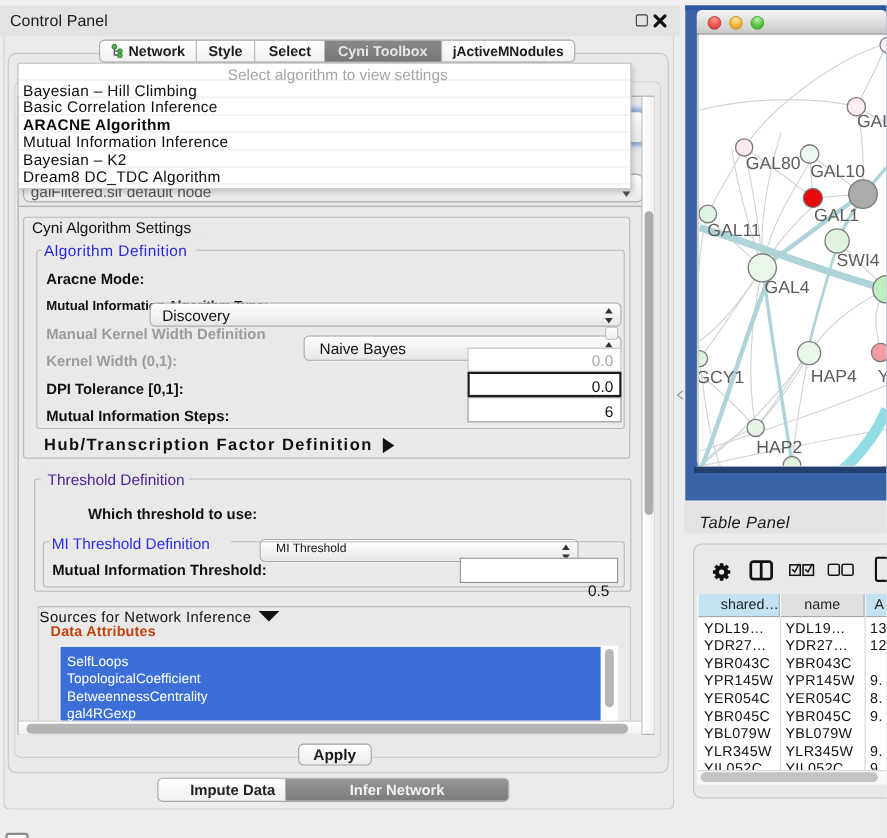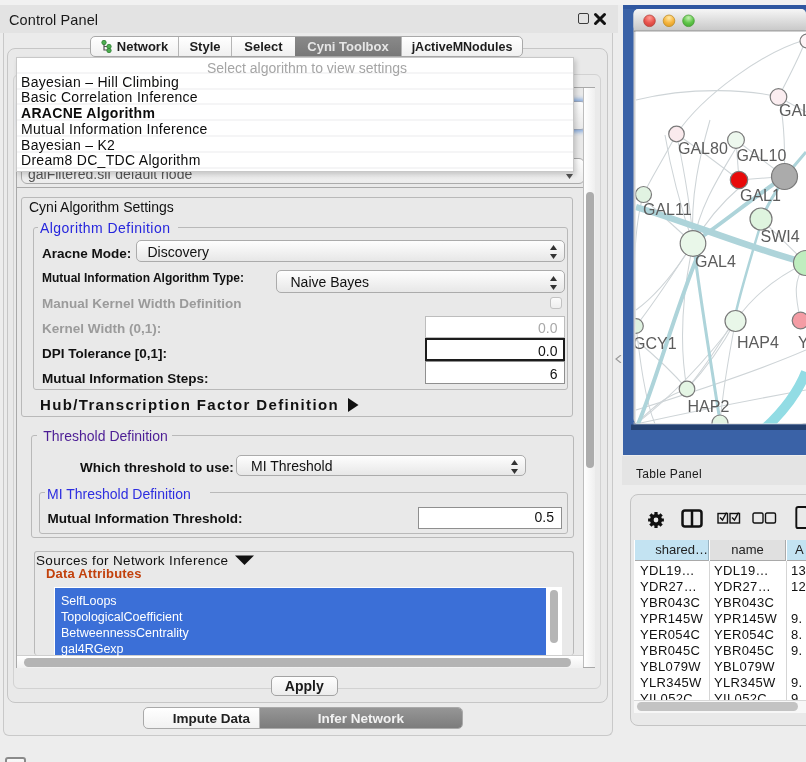--- a/index.html
+++ b/index.html
@@ -97,31 +97,31 @@
 
 <div class="abs" style="left:40px;top:396px;font-weight:bold;color:#111;font-size:15px;letter-spacing:1.35px;">Hub/Transcription Factor Definition</div>
 <svg class="abs" style="left:346px;top:398px;" width="14" height="14" viewBox="0 0 14 14">
     <path d="M2 0 L12.5 7 L2 14 Z" fill="#111"></path>
   </svg>
 
 <div class="abs" style="left:31px;top:435px;width:543px;height:103px;border:1px solid #b9b9b9;border-radius:3px;"></div>
 <div class="abs" style="left:37px;top:428px;width:135px;height:14px;background:#e9e9e9;font-size:14px;color:#4c1d95;padding-left:2px;text-align:center;">Threshold Definition</div>
 <div class="abs" style="left:80px;top:459.5px;font-size:13.5px;font-weight:bold;color:#111;">Which threshold to use:</div>
 <div class="abs combo" style="left:236px;top:455px;width:290px;height:21px;">
-  <span style="position:absolute;left:14px;top:2px;font-size:14px;color:#111;">MI Threshold</span>
+  <span style="position:absolute;left:14px;top:2px;font-size:11px;color:#111;">MI Threshold</span>
   <svg style="position:absolute;right:6px;top:2.5px;" width="9" height="16" viewBox="0 0 9 16">
       <path d="M4.5 1 L8 6 L1 6 Z" fill="#333"></path>
       <path d="M4.5 15 L1 10 L8 10 Z" fill="#333"></path>
     </svg>
 </div>
 
 <div class="abs" style="left:39px;top:492px;width:529px;height:42px;border:1px solid #b9b9b9;border-radius:3px;"></div>
 <div class="abs" style="left:45px;top:486px;width:165px;height:13px;background:#e9e9e9;font-size:14px;color:#2d2de0;padding-left:2px;">MI Threshold Definition</div>
 <div class="abs" style="left:47.5px;top:511px;font-size:13.5px;font-weight:bold;color:#111;">Mutual Information Threshold:</div>
-<div class="abs" style="left:418px;top:507px;width:144px;height:22px;border:1px solid #8f8f8f;background:#fff;font-size:14px;color:#111;text-align:right;padding:1px 7px 0 0;">0.5</div>
+<div class="abs" style="left:418px;top:507px;width:144px;height:22px;border:1px solid #8f8f8f;background:#fff;font-size:14px;color:#111;text-align:right;padding:21px 7px 0 0;">0.5</div>
 
 <div class="abs" style="left:33.5px;top:551px;width:540px;height:104px;border:1px solid #b9b9b9;border-top:1px solid #b9b9b9;border-radius:3px;border-bottom:none;"></div>
 <div class="abs" style="left:36px;top:553px;width:200px;height:13px;background:#e9e9e9;font-size:13.5px;color:#111;letter-spacing:0.35px;">Sources for Network Inference</div>
 <svg class="abs" style="left:235px;top:555px;" width="19" height="10" viewBox="0 0 19 10">
     <path d="M0 0.5 L19 0.5 L9.5 10 Z" fill="#111"></path>
   </svg>
 <div class="abs" style="left:46px;top:566px;font-size:13px;font-weight:bold;color:#c2410c;letter-spacing:0.2px;">Data Attributes</div>
 
 <div class="abs" style="left:54px;top:587px;width:508px;height:68px;background:#ffffff;"></div>
 <div class="abs" style="left:55px;top:588px;width:491px;height:67px;background:#3b6fd7;color:#fff;font-size:12.5px;line-height:15.9px;padding:6px 0 0 6px;">SelfLoops<br>TopologicalCoefficient<br>BetweennessCentrality<br>gal4RGexp</div>
@@ -256,21 +256,21 @@
       <text x="137.5" y="236.5">SWI4</text>
       <text x="10" y="343.5">GCY1</text>
       <text x="114" y="342.5">HAP4</text>
       <text x="175" y="342.5">Y</text>
       <text x="64.5" y="406.5">HAP2</text>
     </g>
   </g>
 </svg>
 
 <div class="abs" style="left:622px;top:456px;width:184px;height:29px;background:#e4e4e4;"></div>
-<div class="abs" style="left:636px;top:467px;font-size:12px;color:#1a1a1a;letter-spacing:0.3px;">Table Panel</div>
+<div class="abs" style="left:636px;top:467px;font-size:15px;color:#1a1a1a;letter-spacing:0.3px;font-style:italic;">Table Panel</div>
 
 <div class="abs" style="left:630px;top:494px;width:200px;height:232px;background:#e9e9e9;border:1px solid #c4c4c4;border-radius:8px;"></div>
 
 <svg class="abs" style="left:646px;top:510px;" width="20" height="20" viewBox="0 0 21 21">
   <g fill="#111">
   <circle cx="10.5" cy="10.5" r="6.4"></circle>
   <g stroke="#111" stroke-width="3.4">
     <path d="M10.5 2.2 L10.5 18.8 M2.2 10.5 L18.8 10.5 M4.6 4.6 L16.4 16.4 M16.4 4.6 L4.6 16.4"></path>
   </g>
     </g>
@@ -308,14 +308,14 @@
 <div id="rows3" class="abs" style="left:791px;top:563px;width:20px;font-size:13px;color:#111;line-height:15.93px;letter-spacing:0.35px;">13<br>12<br>&nbsp;<br>9.<br>8.<br>9.<br>&nbsp;<br>9.<br>9.</div>
 
 <div class="abs" style="left:634px;top:700px;width:172px;height:13px;background:#f7f7f7;border-top:1px solid #d8d8d8;"></div>
 <div class="abs" style="left:637px;top:701.5px;width:161px;height:9px;background:#c3c3c3;border-radius:4.5px;"></div>
 
 <div class="abs" style="left:16px;top:57px;width:558px;height:115px;background:repeating-linear-gradient(180deg,#ffffff 0px,#ffffff 13.8px,#f5f5f6 13.8px,#f5f5f6 15.8px);border:1px solid #c8c8c8;box-shadow:2px 3px 5px rgba(0,0,0,0.18);"></div>
 <div class="abs" style="left:28px;top:60px;width:558px;text-align:center;font-size:14px;color:#a5a5a5;">Select algorithm to view settings</div>
 <div class="abs" style="left:21px;top:74.5px;width:540px;font-size:14px;color:#0c0c0c;line-height:15.8px;letter-spacing:0.3px;">Bayesian – Hill Climbing<br>Basic Correlation Inference<br><b>ARACNE Algorithm</b><br>Mutual Information Inference<br>Bayesian – K2<br>Dream8 DC_TDC Algorithm</div>
 
 <style>
-.combo { border:1px solid #ababab; border-radius:5px; background:linear-gradient(#fefefe,#e7e7e7); }
+.combo { border:1px solid #ababab; border-radius:5px; background:linear-gradient(#fefefe,#e7e7e7);margin-top:35px; }
 </style>
 
 </body></html>

